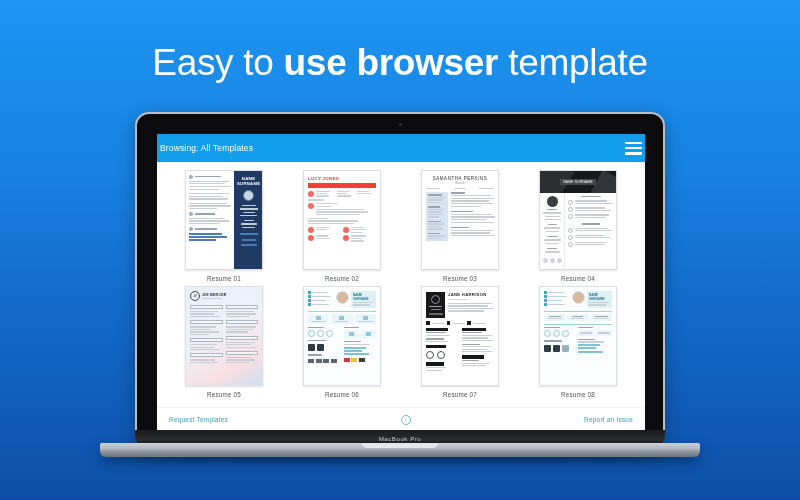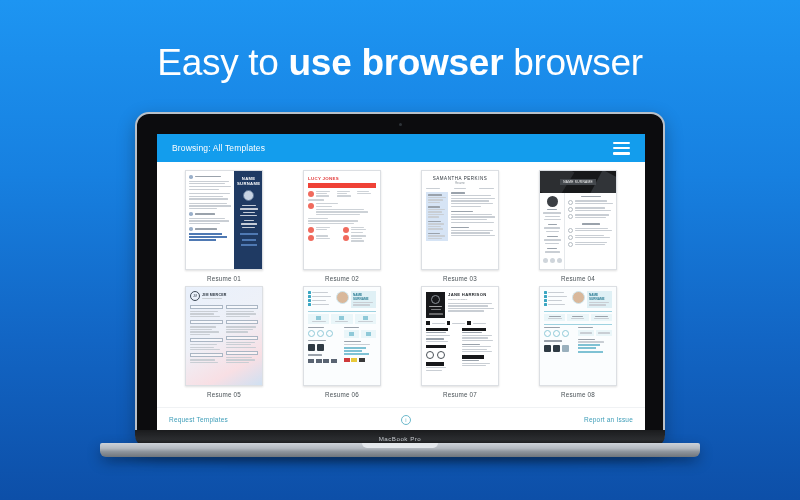--- a/index.html
+++ b/index.html
@@ -43,21 +43,21 @@
     width: 488px; height: 297px;
     background: #ffffff;
     overflow: hidden;
   }
 
   
   .toolbar {
     height: 28px;
     background: #139ded;
     display: flex; align-items: center;
-    padding: 0 15px;
+    padding: 0 3px;
     justify-content: space-between;
   }
   .toolbar-title { color: #ffffff; font-size: 8.5px; letter-spacing: 0.15px; }
   .hamburger { width: 17px; height: 13px; display: flex; flex-direction: column; justify-content: space-between; cursor: pointer; }
   .hamburger span { display: block; height: 2.6px; background: #fff; border-radius: 1px; }
 
   
   .grid-area {
     height: 245px;
     padding: 8px 14px 0 14px;
@@ -207,21 +207,21 @@
     position: absolute; left: 10px; bottom: -5px; width: 580px; height: 7px;
     background: rgba(0,0,0,0.25);
     filter: blur(3px);
     border-radius: 50%;
   }
 </style>
 </head>
 <body>
 
 <div class="headline">
-  <span>Easy to </span><span class="bold">use browser</span><span> browser</span>
+  <span>Easy to </span><span class="bold">use browser</span><span> template</span>
 </div>
 
 <div class="laptop">
 
   <div class="lid">
     <div class="webcam"></div>
 
     <div class="screen">
 
       <div class="toolbar">

